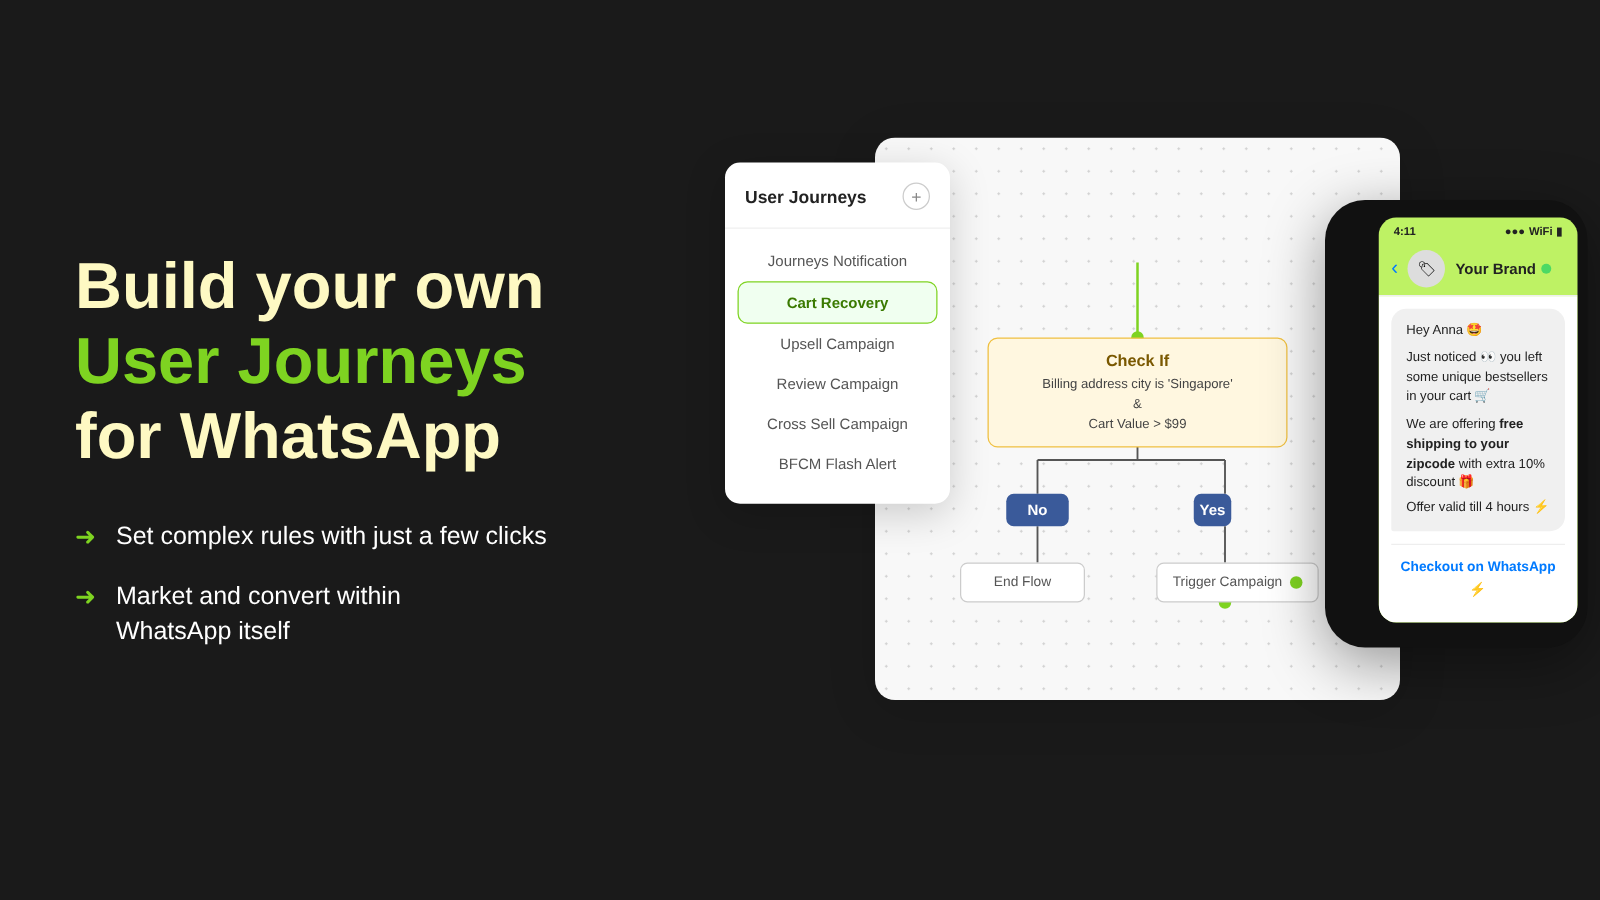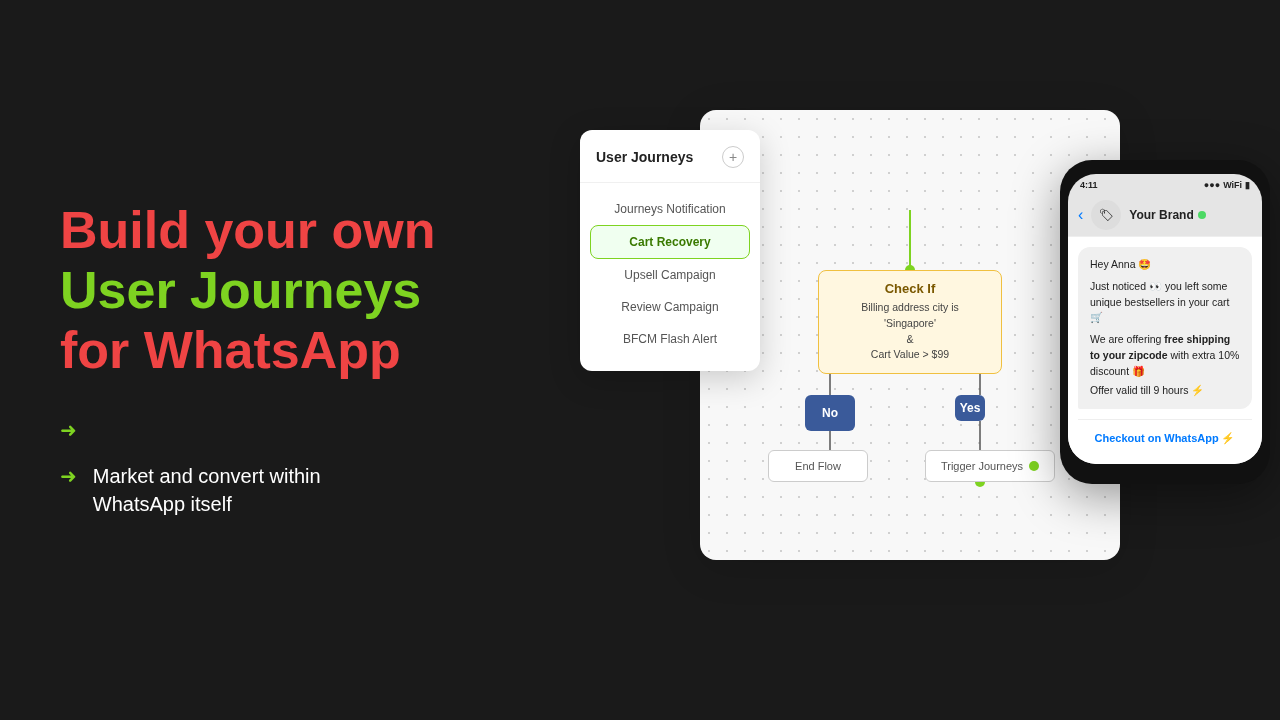--- a/index.html
+++ b/index.html
@@ -28,21 +28,21 @@
       line-height: 1.15;
       margin-bottom: 8px;
     }
 
     .headline-green {
       color: #7ed321;
       display: block;
     }
 
     .headline-white {
-      color: #ef4444;
+      color: #fef9c3;
       display: block;
     }
 
     .bullets {
       margin-top: 36px;
       display: flex;
       flex-direction: column;
       gap: 20px;
     }
 
@@ -180,21 +180,21 @@
       color: #444;
       margin-top: 4px;
     }
 
     
     .flow-box-check {
       position: absolute;
       left: 50%;
       transform: translateX(-50%);
       top: 160px;
-      width: 184px;
+      width: 240px;
       background: #fff7e0;
       border: 1.5px solid #f0c040;
       border-radius: 8px;
       padding: 10px 16px;
       text-align: center;
     }
 
     .flow-box-check .box-label {
       font-size: 13px;
       font-weight: 700;
@@ -207,21 +207,21 @@
       margin-top: 4px;
       line-height: 1.5;
     }
 
     
     .flow-branch-no {
       position: absolute;
       left: 105px;
       top: 285px;
       width: 50px;
-      height: 36px;
+      height: 26px;
       background: #3a5a9a;
       border-radius: 6px;
       display: flex;
       align-items: center;
       justify-content: center;
       color: #fff;
       font-size: 12px;
       font-weight: 700;
     }
 
@@ -300,23 +300,24 @@
       top: 50px;
       width: 210px;
       background: #111;
       border-radius: 32px;
       padding: 14px 8px 20px 8px;
       box-shadow: 0 12px 48px rgba(0,0,0,0.4);
       z-index: 5;
     }
 
     .phone-screen {
-      background: #e5e5e5;
-      border-radius: 28px;
+      background: #bef264;
+      border-radius: 14px;
       overflow: hidden;
+      margin-left: 35px;
     }
 
     .phone-status-bar {
       display: flex;
       justify-content: space-between;
       align-items: center;
       padding: 6px 12px 4px 12px;
       font-size: 9px;
       color: #222;
       font-weight: 700;
@@ -405,20 +406,21 @@
 
 <div class="left-section">
   <div class="headline">
     <span class="headline-white">Build your own</span>
     <span class="headline-green">User Journeys</span>
     <span class="headline-white">for WhatsApp</span>
   </div>
   <div class="bullets">
     <div class="bullet-item">
       <span class="bullet-arrow">➜</span>
+      <span class="bullet-text">Set complex rules with just a few clicks</span>
     </div>
     <div class="bullet-item">
       <span class="bullet-arrow">➜</span>
       <span class="bullet-text">
         Market and convert within<br>WhatsApp itself
       </span>
     </div>
   </div>
 </div>
 
@@ -428,20 +430,21 @@
     <div class="journey-panel-header">
       <span class="journey-panel-title">User Journeys</span>
       <div class="journey-panel-plus">
         <span>+</span>
       </div>
     </div>
     <div class="journey-item">Journeys Notification</div>
     <div class="journey-item active">Cart Recovery</div>
     <div class="journey-item">Upsell Campaign</div>
     <div class="journey-item">Review Campaign</div>
+    <div class="journey-item">Cross Sell Campaign</div>
     <div class="journey-item">BFCM Flash Alert</div>
   </div>
 
   <div class="flow-panel">
     <div class="flow-inner">
 
       <svg class="flow-lines">
 
         <line x1="210" y1="100" x2="210" y2="160" stroke="#7ed321" stroke-width="2"></line>
         <circle cx="210" cy="160" r="5" fill="#7ed321"></circle>
@@ -473,21 +476,21 @@
 
       <div class="flow-branch-yes">
         <span>Yes</span>
       </div>
 
       <div class="flow-box-end">
         <span>End Flow</span>
       </div>
 
       <div class="flow-box-trigger">
-        <span>Trigger Journeys</span>
+        <span>Trigger Campaign</span>
         <span class="flow-dot"></span>
       </div>
 
     </div>
   </div>
 
   <div class="phone-mockup">
     <div class="phone-screen">
 
       <div class="phone-status-bar">
@@ -510,21 +513,21 @@
         </div>
       </div>
 
       <div class="phone-messages">
         <div class="chat-bubble">
           <div style="margin-bottom:6px;">Hey Anna 🤩</div>
           <div>Just noticed 👀 you left some unique bestsellers in your cart 🛒</div>
           <div style="margin-top:6px;">
             We are offering <b>free shipping to your zipcode</b> with extra 10% discount 🎁
           </div>
-          <div style="margin-top:4px;">Offer valid till 9 hours ⚡</div>
+          <div style="margin-top:4px;">Offer valid till 4 hours ⚡</div>
         </div>
         <div class="chat-cta">
           <span class="chat-cta-link">Checkout on WhatsApp ⚡</span>
         </div>
       </div>
 
     </div>
   </div>
 
 </div>

